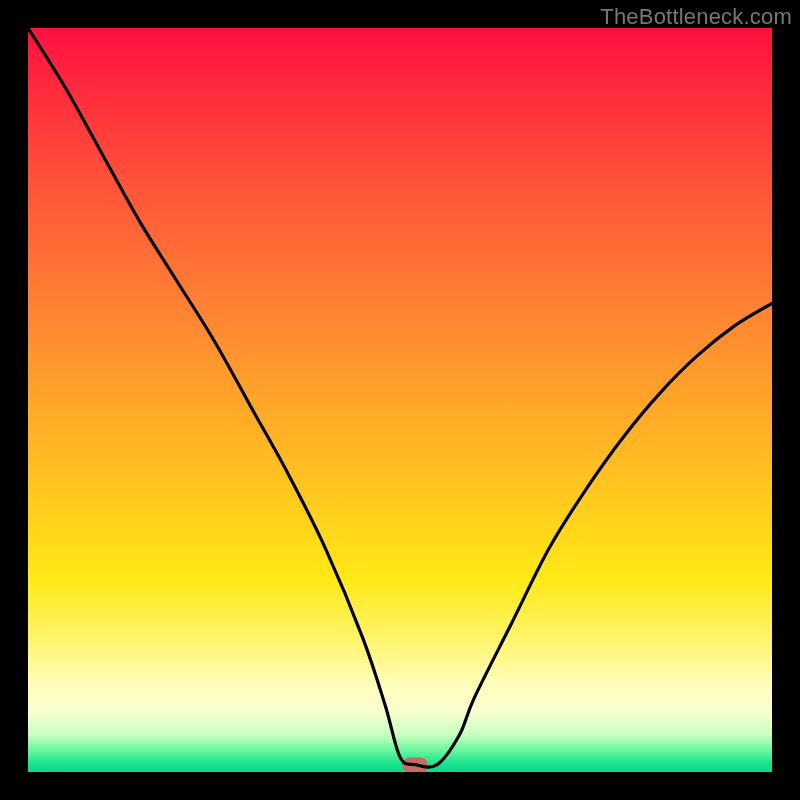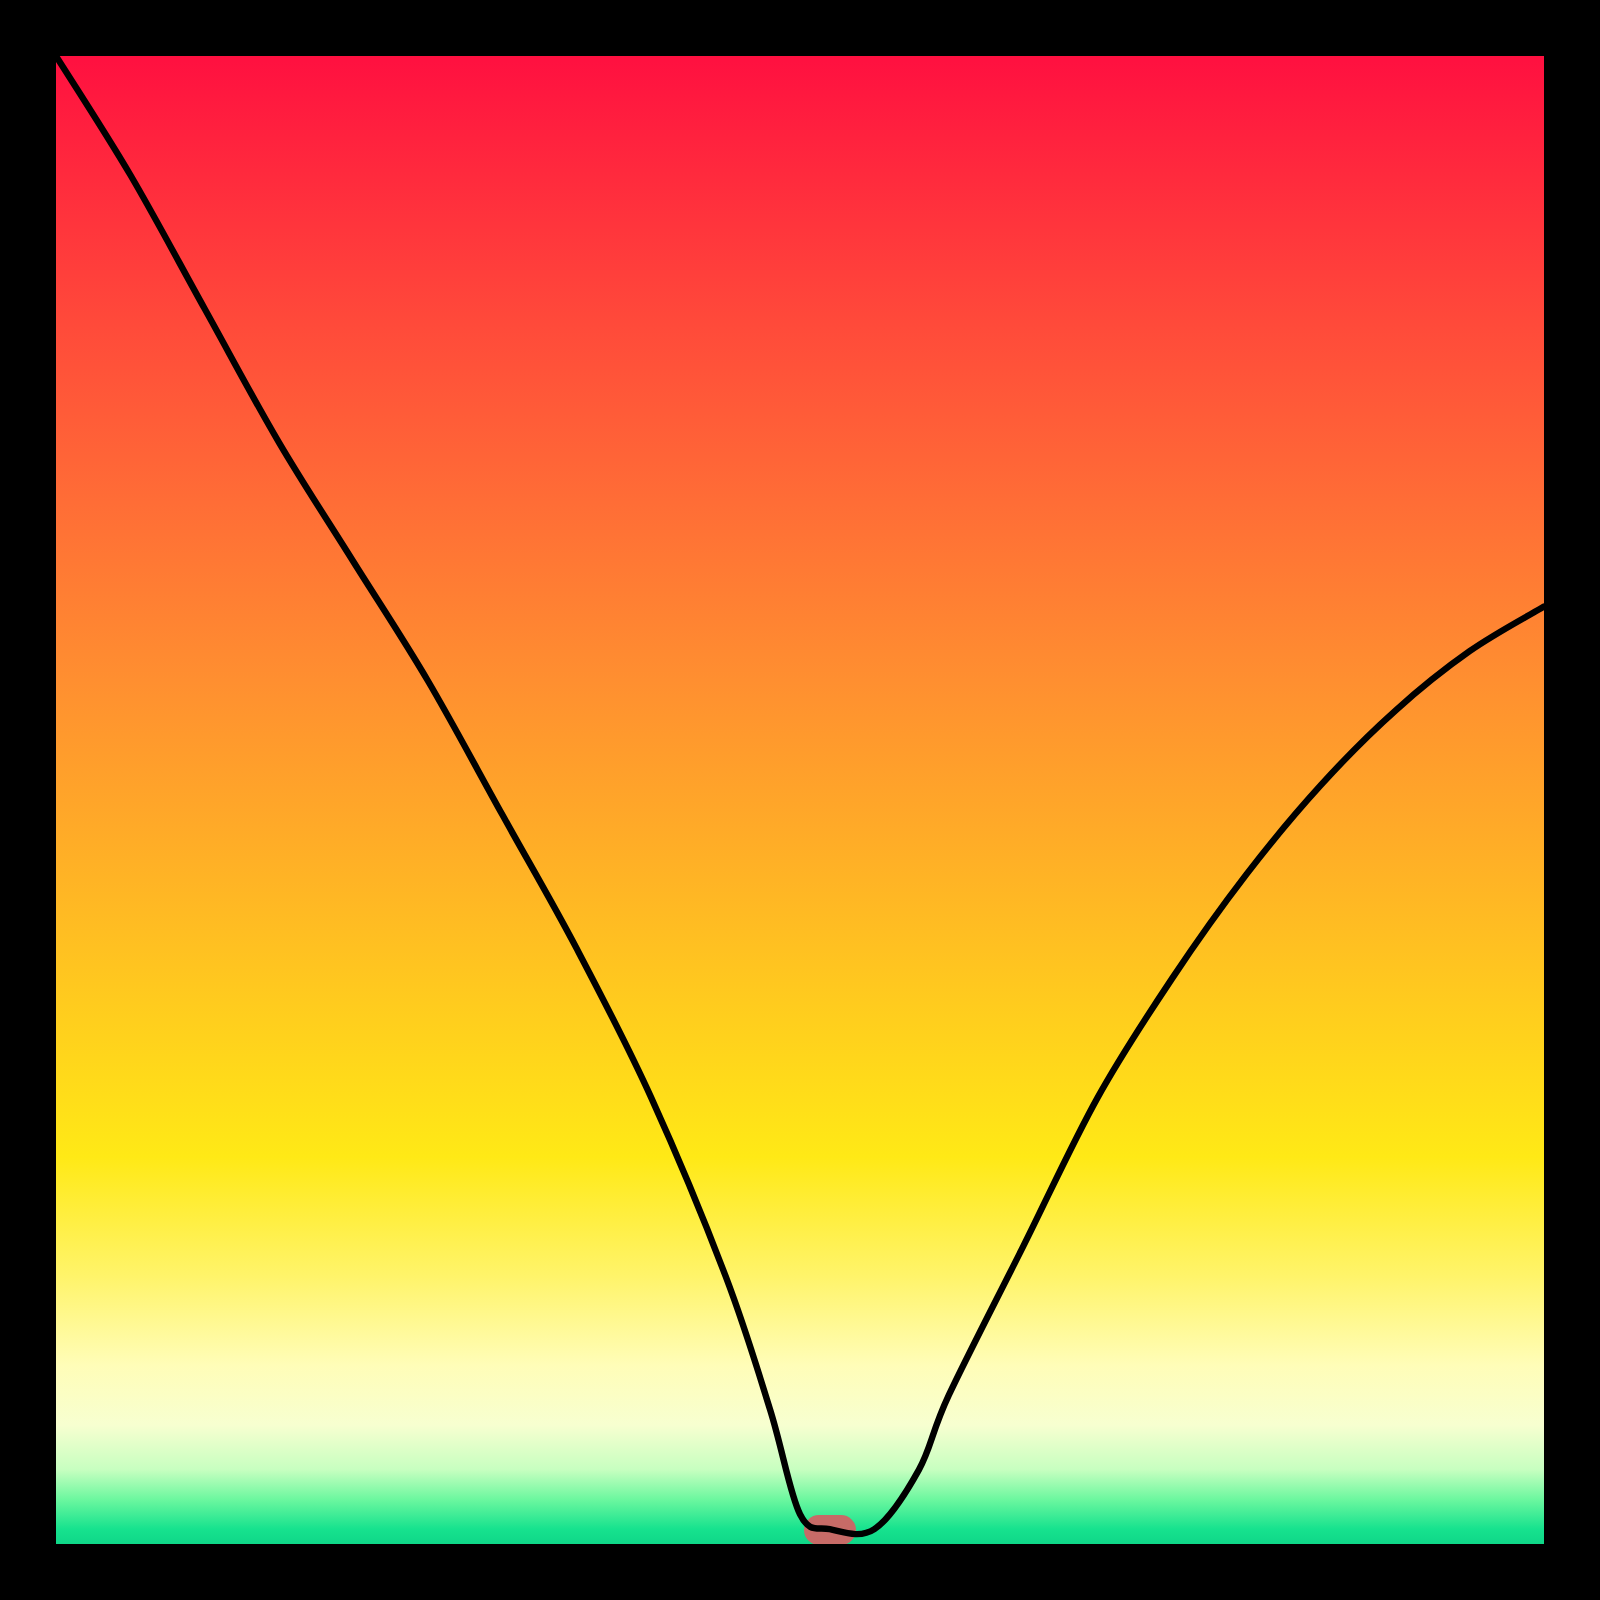--- a/index.html
+++ b/index.html
@@ -69,20 +69,21 @@
     background: #c76b67;
     border-radius: 8px;
     z-index: 4;
     transform: translate(-50%, -50%);
   }
 </style>
 </head>
 <body>
 
 <div class="frame">
+  <div class="watermark">TheBottleneck.com</div>
 
   <div class="plot">
     <div class="gradient"></div>
 
     <div class="marker" style="left:386.9px; top:736.6px;"></div>
 
     <svg class="curve-layer" viewBox="0 0 744 744" preserveAspectRatio="none">
       <path fill="none" stroke="#000" stroke-width="3.2" stroke-linecap="round" stroke-linejoin="round" d="M 0.0 0.0 C 6.2 9.9, 24.8 38.4, 37.2 59.5 C 49.6 80.6, 62.0 104.2, 74.4 126.5 C 86.8 148.8, 99.2 172.4, 111.6 193.4 C 124.0 214.5, 136.4 233.1, 148.8 253.0 C 161.2 272.8, 173.6 291.4, 186.0 312.5 C 198.4 333.6, 210.8 357.1, 223.2 379.4 C 235.6 401.8, 248.0 422.8, 260.4 446.4 C 272.8 470.0, 285.2 493.5, 297.6 520.8 C 310.0 548.1, 324.9 584.0, 334.8 610.1 C 344.7 636.1, 350.9 657.2, 357.1 677.0 C 363.3 696.9, 367.0 719.2, 372.0 729.1 C 377.0 739.0, 380.7 735.3, 386.9 736.6 C 393.1 737.8, 401.8 741.5, 409.2 736.6 C 416.6 731.6, 425.3 718.0, 431.5 706.8 C 437.7 695.6, 437.7 688.2, 446.4 669.6 C 455.1 651.0, 471.2 620.0, 483.6 595.2 C 496.0 570.4, 508.4 543.1, 520.8 520.8 C 533.2 498.5, 545.6 479.9, 558.0 461.3 C 570.4 442.7, 582.8 425.3, 595.2 409.2 C 607.6 393.1, 620.0 378.2, 632.4 364.6 C 644.8 350.9, 657.2 338.5, 669.6 327.4 C 682.0 316.2, 694.4 306.3, 706.8 297.6 C 719.2 288.9, 737.8 279.0, 744.0 275.3"></path>
     </svg>
   </div>

